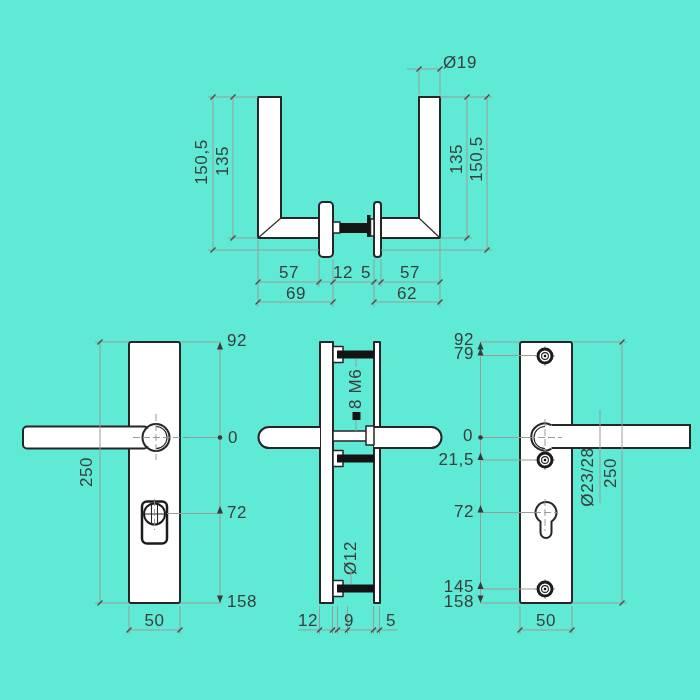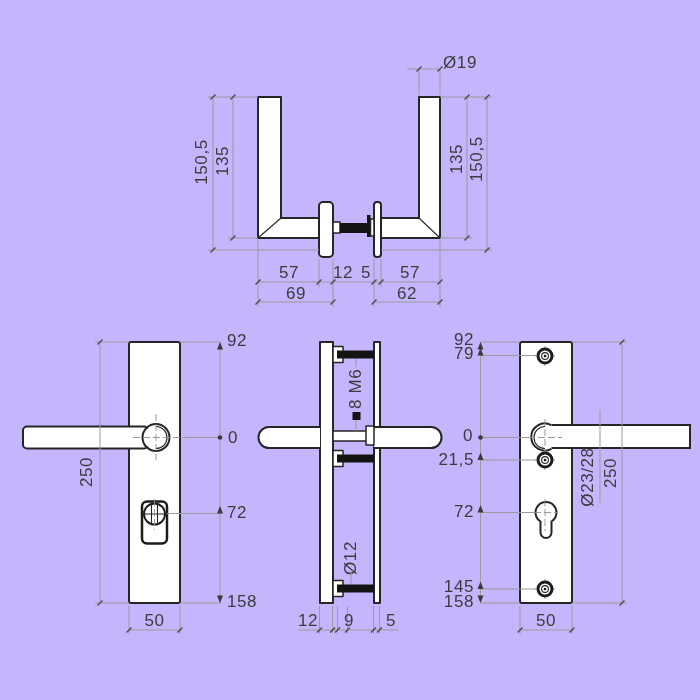--- a/index.html
+++ b/index.html
@@ -1,16 +1,16 @@
 <!DOCTYPE html>
 <html><head>
 <meta charset="utf-8">
 <style>
   html,body{margin:0;padding:0;background:#fff;}
-  .canvas{position:relative;width:700px;height:700px;background:#c4b5fd;overflow:hidden;
+  .canvas{position:relative;width:700px;height:700px;background:#5eead4;overflow:hidden;
           font-family:"Liberation Sans", sans-serif;}
   svg{display:block;}
   
   .ol{stroke:#262626;stroke-width:2;fill:#fff;stroke-linejoin:round;}
   .ol-med{stroke:#262626;stroke-width:1.5;fill:#fff;stroke-linejoin:round;}
   .ol-thin{stroke:#262626;stroke-width:1.1;fill:none;}
   .fillwhite{fill:#fff;stroke:none;}
   .solid{fill:#141414;stroke:none;}
   
   .dim{stroke:#9b9b9b;stroke-width:1;fill:none;}

